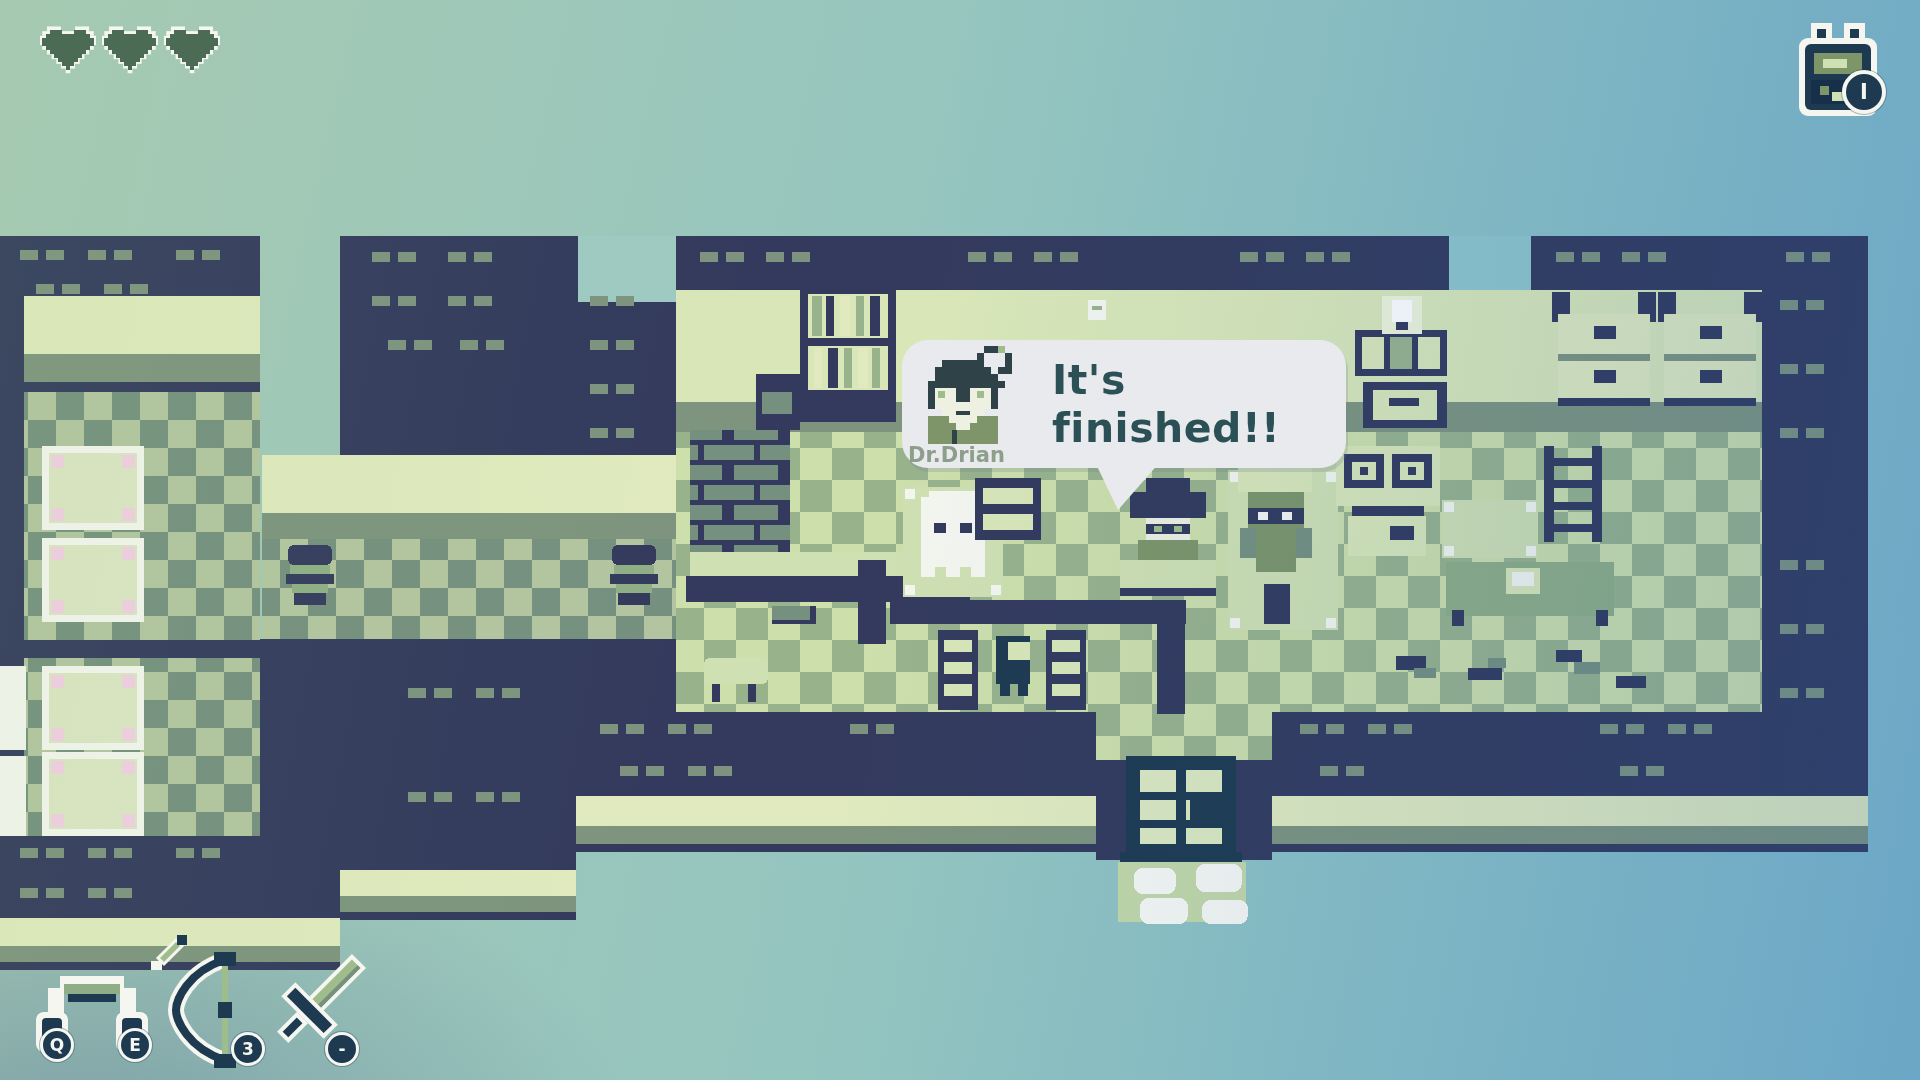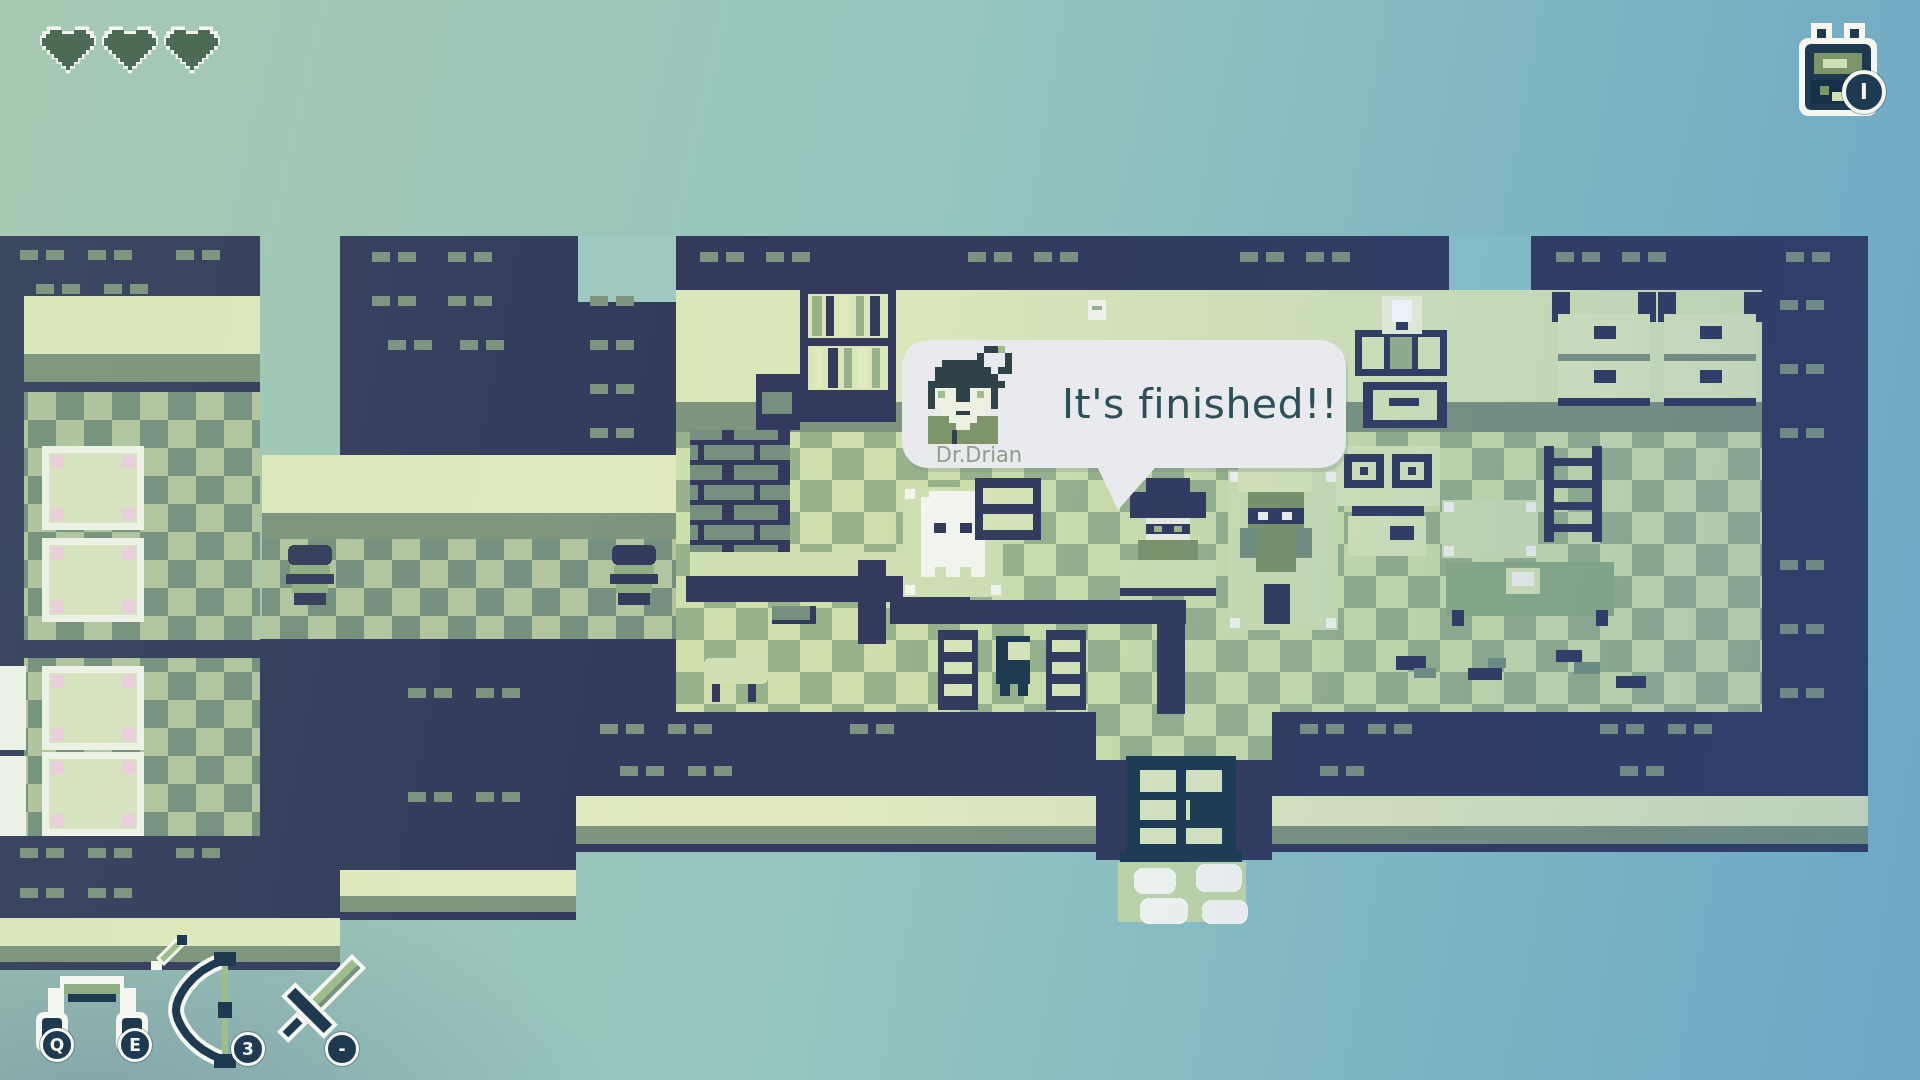--- a/index.html
+++ b/index.html
@@ -20,22 +20,22 @@
   linear-gradient(101deg, rgba(146,196,128,.10) 0%, rgba(146,196,128,0) 38%),
   linear-gradient(99deg, rgba(22,84,164,0) 46%, rgba(26,92,172,.20) 100%);}
 .badge{position:absolute;width:34px;height:34px;border-radius:50%;background:var(--deep);
   border:3px solid var(--white);color:var(--white);display:flex;align-items:center;justify-content:center;
   font-weight:bold;font-size:17px;line-height:1;box-shadow:0 0 0 1px rgba(30,58,80,.35)}
 .badge-lg{width:44px;height:44px;font-size:21px;border-width:4px}
 #hearts{position:absolute;left:40px;top:26px;display:flex;gap:6px}
 #bubble{position:absolute;left:902px;top:340px;width:444px;height:128px;background:var(--bubble);
   border-radius:26px;box-shadow:2px 4px 0 rgba(110,135,140,.25)}
 #bubble-text{position:absolute;left:1052px;top:340px;width:296px;height:128px;display:flex;
-  align-items:center;justify-content:center;font-weight:normal;font-size:41px;color:var(--ink);letter-spacing:.5px}
-#speaker{position:absolute;left:908px;top:443px;width:142px;text-align:center;font-weight:normal;
+  align-items:center;justify-content:center;font-weight:bold;font-size:41px;color:var(--ink);letter-spacing:.5px}
+#speaker{position:absolute;left:908px;top:443px;width:142px;text-align:left;font-weight:bold;
   font-size:21px;color:var(--speaker)}
 #portrait{position:absolute;left:0;top:0}
 .hud{position:absolute}
 svg{display:block}
 </style>
 </head>
 <body>
 <div id="stage">
 
 <svg id="world" width="1920" height="1080" viewBox="0 0 1920 1080" shape-rendering="crispEdges">

